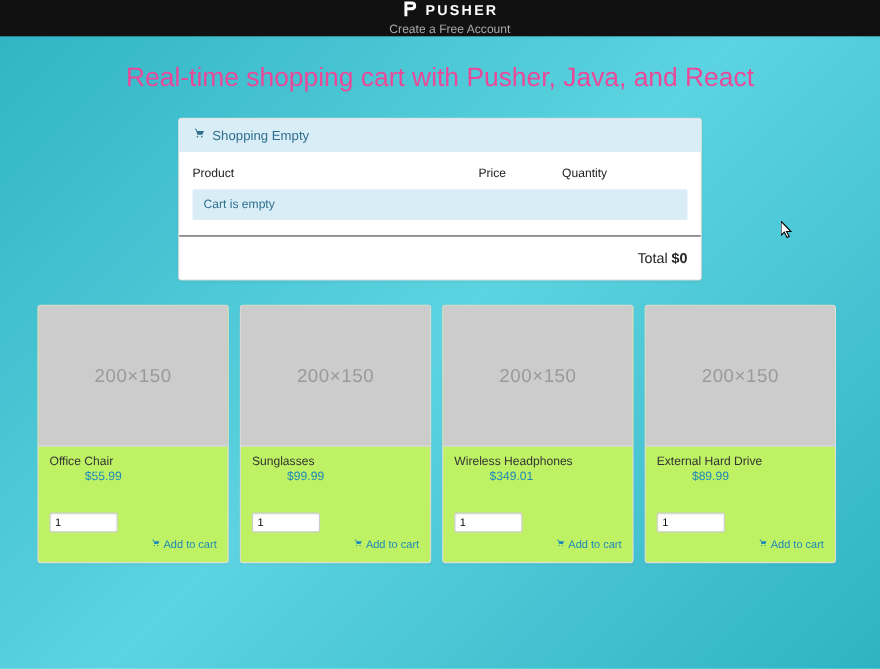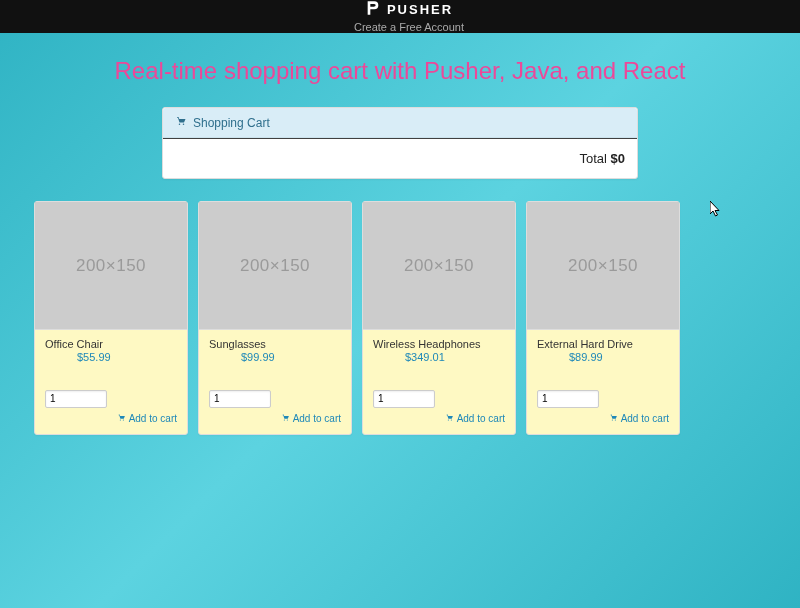--- a/index.html
+++ b/index.html
@@ -95,24 +95,24 @@
     border-radius: 3px;
     cursor: pointer;
   }
   .products {
     display: flex;
     gap: 10px;
     padding: 0 34px;
     margin-top: 22px;
   }
   .product-card {
-    background: #fef9c3;
+    background: #bef264;
     border: 1px solid #ddd;
     border-radius: 3px;
-    width: 154px;
+    width: 174px;
     box-shadow: 0 1px 2px rgba(0,0,0,0.04);
   }
   .product-img {
     background: #cccccc;
     color: #9a9a9a;
     height: 128px;
     display: flex;
     align-items: center;
     justify-content: center;
     font-size: 17px;
@@ -175,21 +175,29 @@
 
 <h1 class="page-title">Real-time shopping cart with Pusher, Java, and React</h1>
 
 <div class="cart-panel">
   <div class="cart-header">
     <span>
       <svg viewBox="0 0 24 24">
           <path d="M7 4h-2l-1 2h2l3 9h9l3-7H8.5M9 20a1.5 1.5 0 1 0 0-3 1.5 1.5 0 0 0 0 3zm8 0a1.5 1.5 0 1 0 0-3 1.5 1.5 0 0 0 0 3z"></path>
         </svg>
     </span>
-    <span>Shopping Cart</span>
+    <span>Shopping Empty</span>
+  </div>
+  <div class="cart-body">
+    <div class="cart-cols">
+      <div class="col-product">Product</div>
+      <div class="col-price">Price</div>
+      <div class="col-qty">Quantity</div>
+    </div>
+    <div class="cart-empty">Cart is empty</div>
   </div>
   <div class="cart-footer">
     <span class="total-label">
       <span>Total</span>
       <span class="total-value">$0</span>
     </span>
   </div>
 </div>
 
 <div class="products">

